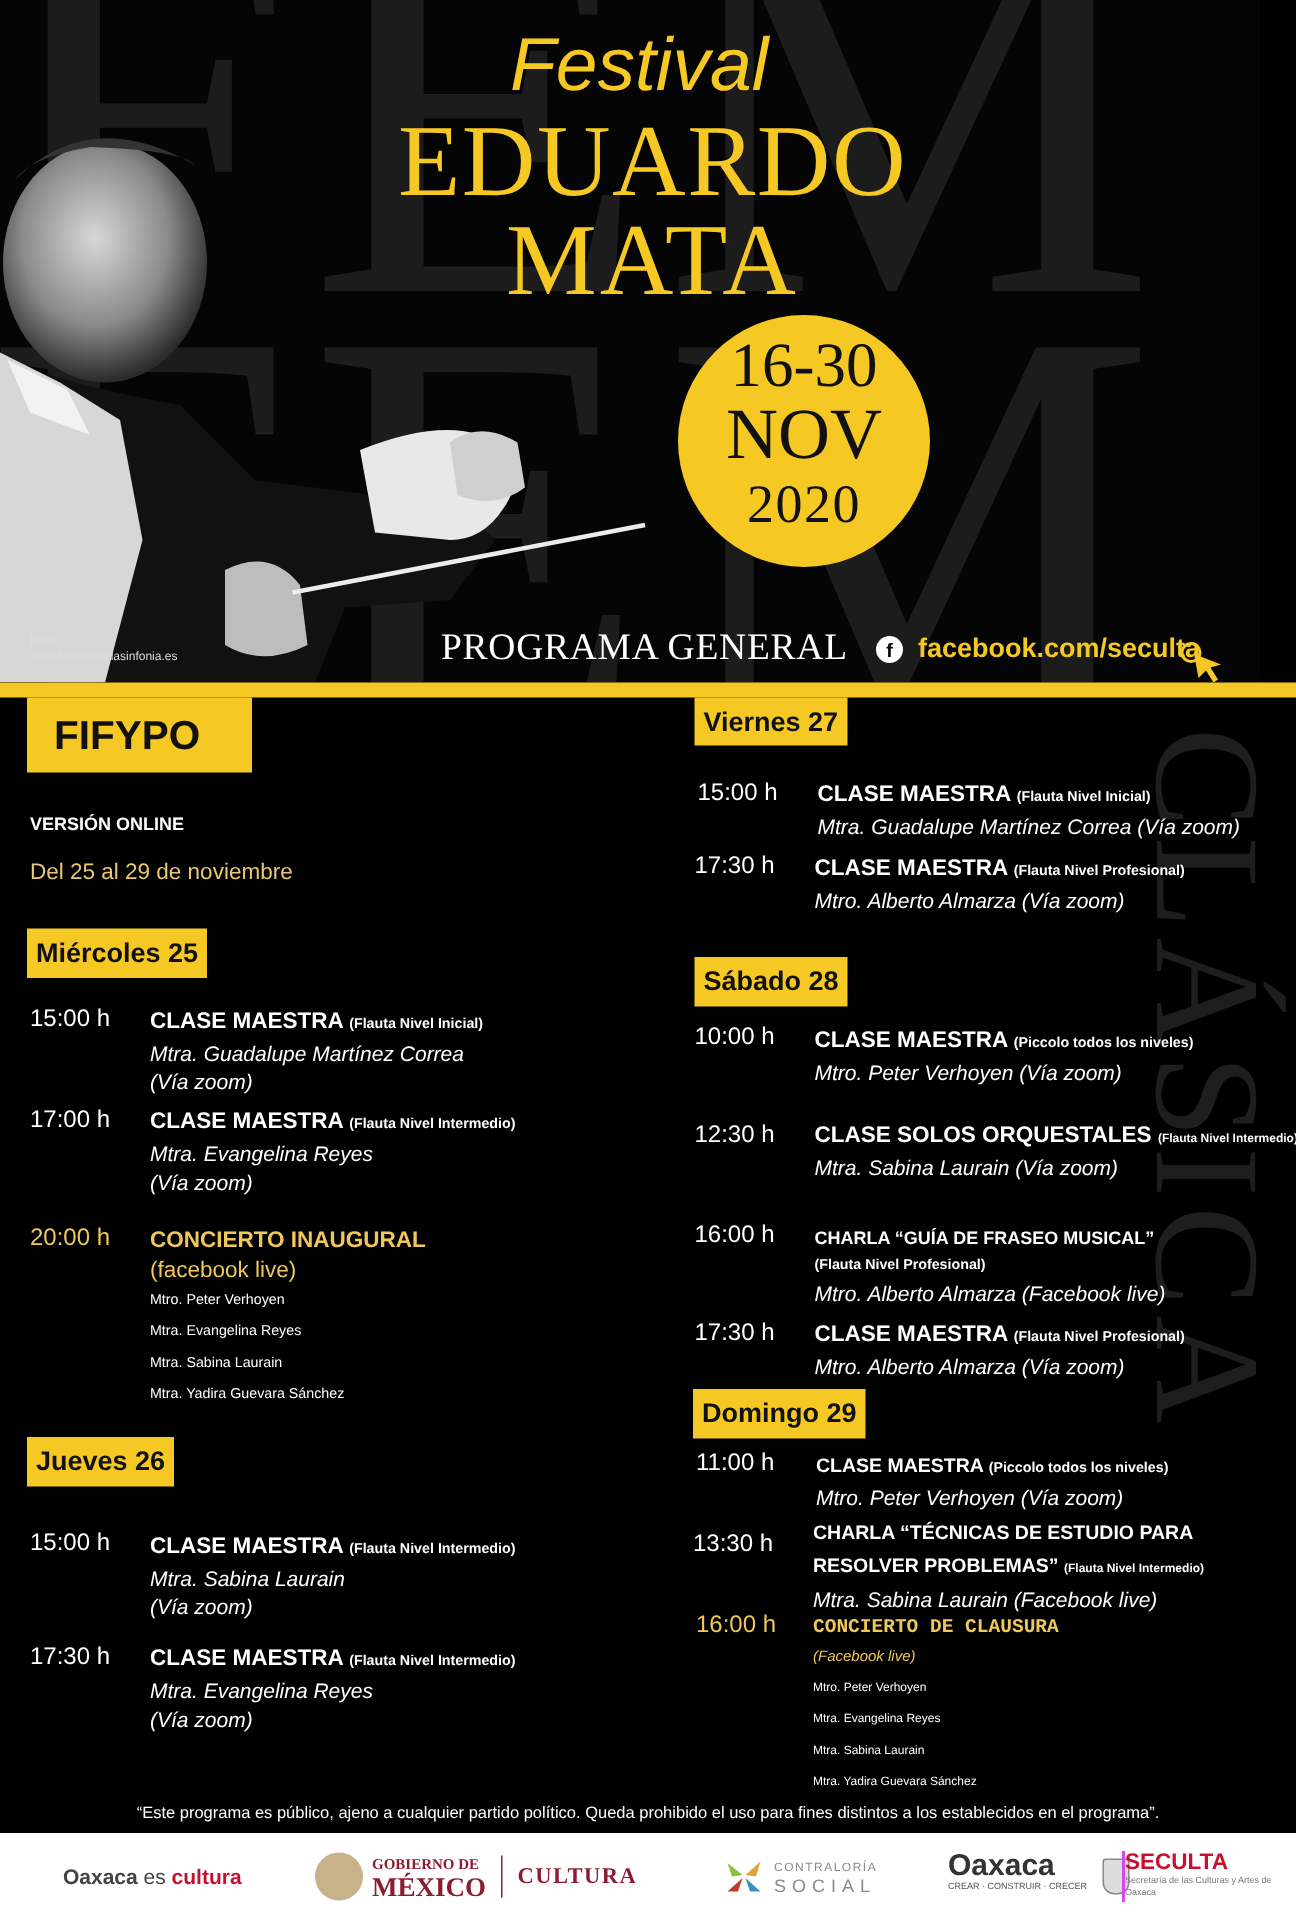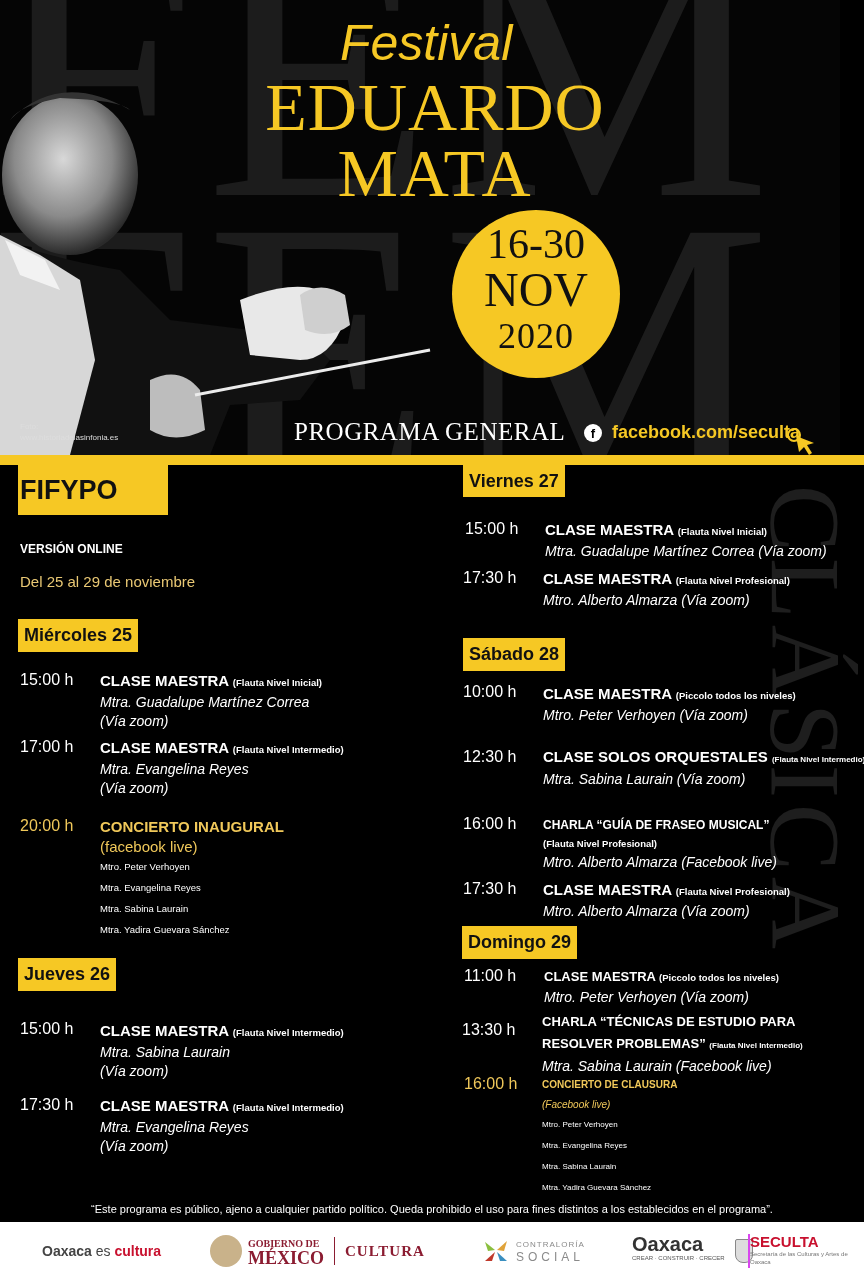--- a/index.html
+++ b/index.html
@@ -26,21 +26,21 @@
   .fb-link { position: absolute; left: 612px; top: 422px; font-size: 18px; font-weight: bold; color: #f6c824; }
   .cursor-icon { position: absolute; left: 786px; top: 426px; width: 32px; height: 30px; }
 
   .yellow-band { position: absolute; left: 0; top: 455px; width: 864px; height: 10px; background: #f6c824; }
 
   
   .wm-clasica { position: absolute; left: 760px; top: 470px; width: 90px; height: 500px; }
   .wm-clasica span { position: absolute; left: 50%; top: 50%; transform: translate(-50%, -50%) rotate(90deg); font-family: "Liberation Serif", serif; font-size: 100px; color: #1e1e1e; white-space: nowrap; letter-spacing: 6px; }
 
   .tag { position: absolute; background: #f6c824; color: #111; font-weight: bold; }
-  .tag-fifypo { left: 18px; top: 465px; width: 150px; height: 50px; font-size: 27px; line-height: 50px; padding-left: 2px; }
+  .tag-fifypo { left: 18px; top: 465px; width: 150px; height: 50px; font-size: 27px; line-height: 50px; padding-left: 18px; }
   .tag-day { height: 33px; font-size: 18px; line-height: 33px; padding: 0 6px; }
 
   .version { position: absolute; left: 20px; top: 542px; font-size: 12px; font-weight: bold; color: #fff; }
   .range { position: absolute; left: 20px; top: 573px; font-size: 15px; color: #e9c874; }
 
   .time { position: absolute; font-size: 16px; color: #fff; }
   .time.gold { color: #f0c85a; }
   .ev { position: absolute; }
   .ev .t { font-size: 15px; font-weight: bold; color: #fff; line-height: 20px; white-space: nowrap; }
   .ev .t .sub { font-size: 9.5px; font-weight: bold; }
@@ -238,21 +238,21 @@
 
 <div class="time" style="left:462px; top:1021px;">13:30 h</div>
 <div class="ev" style="left:542px; top:1011px;">
   <div class="t" style="font-size:13px; line-height:22px;">CHARLA “TÉCNICAS DE ESTUDIO PARA</div>
   <div class="t" style="font-size:13px; line-height:22px;"><span>RESOLVER PROBLEMAS”</span> <span class="sub" style="font-size:8px;">(Flauta Nivel Intermedio)</span></div>
   <div class="p">Mtra. Sabina Laurain (Facebook live)</div>
 </div>
 
 <div class="time gold" style="left:464px; top:1075px;">16:00 h</div>
 <div class="ev" style="left:542px; top:1075px;">
-  <div class="t gold" style="font-size:10px;">CONCIERTO DE CLAUSURA</div>
+  <div class="t gold" style="font-size:13px;font-family:Liberation Mono, monospace;">CONCIERTO DE CLAUSURA</div>
   <div class="p gold it">(Facebook live)</div>
   <div class="perf" style="font-size:8px;">Mtro. Peter Verhoyen</div>
   <div class="perf" style="font-size:8px;">Mtra. Evangelina Reyes</div>
   <div class="perf" style="font-size:8px;">Mtra. Sabina Laurain</div>
   <div class="perf" style="font-size:8px;">Mtra. Yadira Guevara Sánchez</div>
 </div>
 
 <div class="disclaimer">“Este programa es público, ajeno a cualquier partido político. Queda prohibido el uso para fines distintos a los establecidos en el programa”.</div>
 
 <div class="logos">

